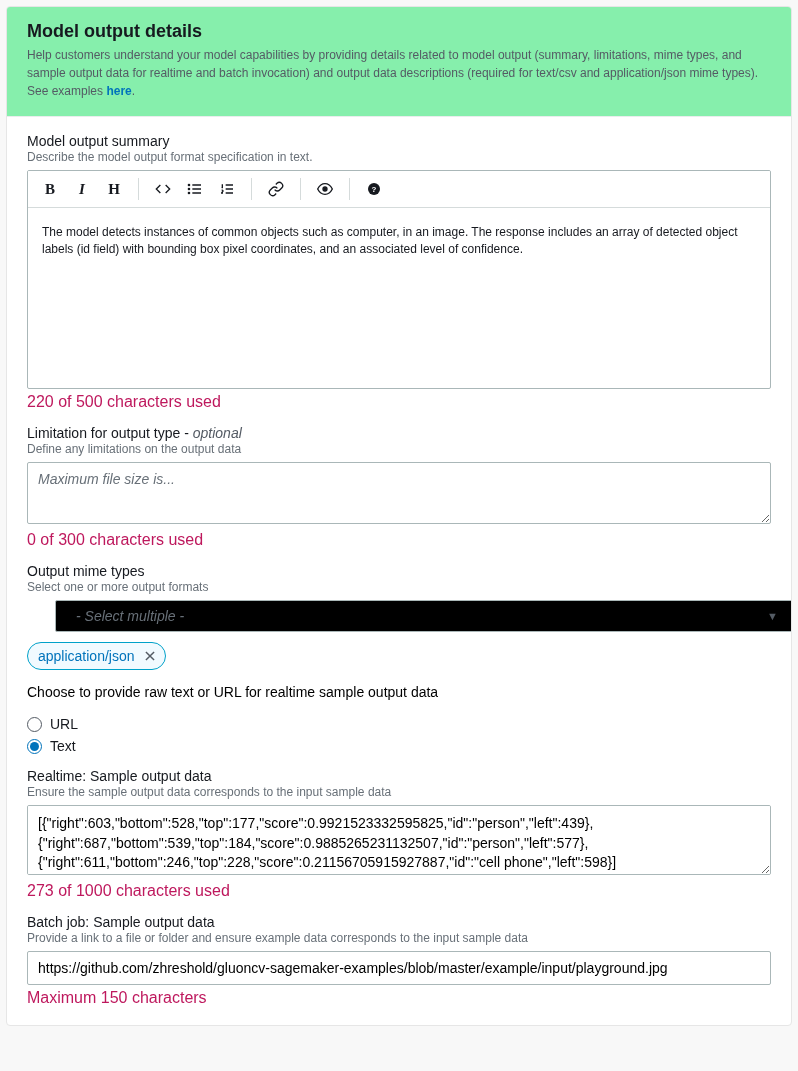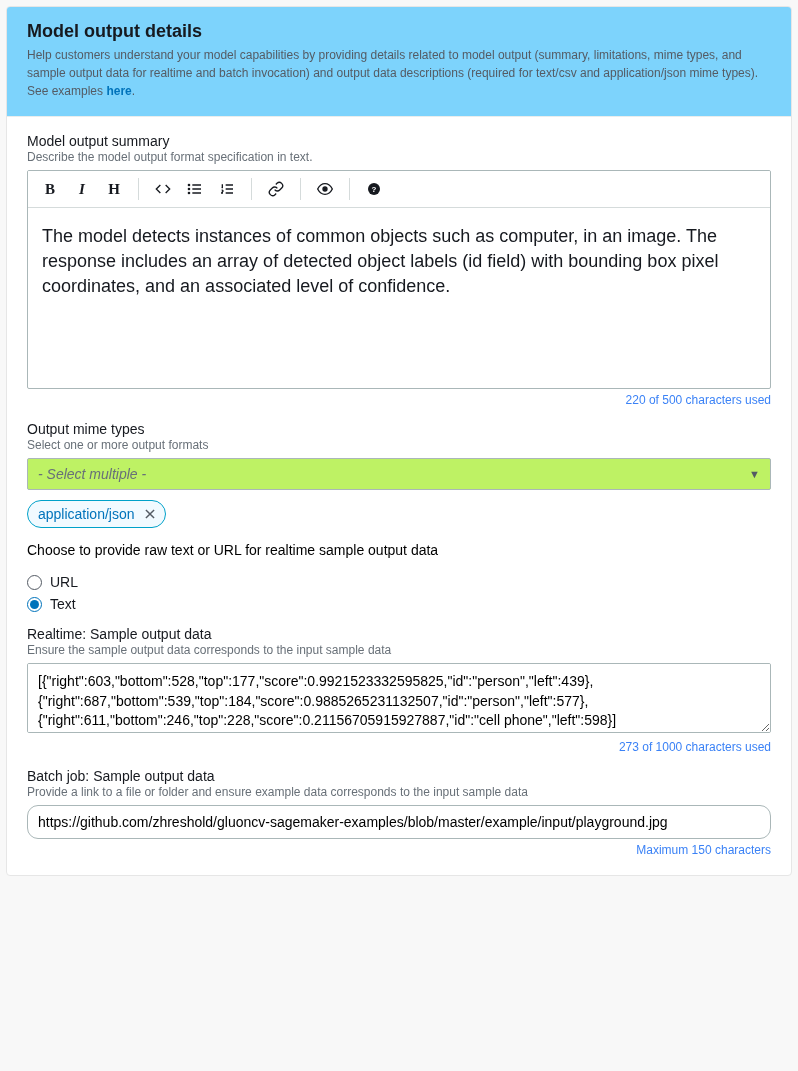--- a/index.html
+++ b/index.html
@@ -13,21 +13,21 @@
   .panel {
     width: 786px;
     background: #fff;
     border: 1px solid #e6e6e6;
     border-radius: 4px;
     overflow: hidden;
   }
   .panel-header {
     padding: 14px 20px 16px 20px;
     border-bottom: 1px solid #eaeded;
-    background: #7dd3fc;
+    background: #86efac;
   }
   .panel-header h2 {
     font-size: 18px;
     font-weight: 700;
     color: #16191f;
     margin-bottom: 4px;
   }
   .panel-header p {
     font-size: 12px;
     color: #545b64;
@@ -76,62 +76,62 @@
     font-family: Georgia, serif; font-weight: 700;
   }
   .tb-btn.italic { font-style: italic; font-weight: 600; }
   .tb-btn svg { width: 16px; height: 16px; }
   .tb-sep {
     width: 1px; height: 22px; background: #d5dbdb; margin: 0 4px;
   }
   .editor-content {
     padding: 16px 14px;
     min-height: 180px;
-    font-size: 18px;
+    font-size: 12px;
     line-height: 1.4;
     color: #16191f;
   }
   .char-count {
-    font-size: 12px;
-    color: #3b82f6;
+    font-size: 16px;
+    color: #be185d;
     margin-top: 4px;
-    text-align: right;
   }
   textarea.txt {
     width: 100%;
     border: 1px solid #aab7b8;
     border-radius: 2px;
     padding: 8px 10px;
     font-family: inherit;
     font-size: 14px;
     resize: vertical;
     min-height: 62px;
   }
   textarea.txt::placeholder { color: #687078; font-style: italic; }
   textarea.realtime { min-height: 70px; line-height: 1.4; font-style: normal; }
   input.txt {
     width: 100%;
     border: 1px solid #aab7b8;
-    border-radius: 11px;
+    border-radius: 2px;
     padding: 6px 10px;
     font-family: inherit;
     font-size: 14px;
     height: 34px;
   }
   .select-multi {
     width: 100%;
     border: 1px solid #aab7b8;
     border-radius: 2px;
     height: 32px;
     display: flex;
     align-items: center;
     justify-content: space-between;
-    padding: 0 10px;
+    padding: 0 20px;
     cursor: pointer;
-    background: #bef264;
+    background: #000000;
+    margin-left: 28px;
   }
   .select-multi .placeholder {
     color: #687078;
     font-style: italic;
   }
   .select-multi .caret {
     font-size: 11px;
     color: #545b64;
   }
   .tag-row { margin-top: 10px; }
@@ -243,20 +243,28 @@
                 <circle cx="12" cy="12" r="9" fill="#16191f"></circle>
                 <text x="12" y="16" text-anchor="middle" font-size="12" font-family="Arial" fill="#fff" font-weight="bold">?</text>
               </svg>
           </span>
         </div>
         <div class="editor-content" contenteditable="true" style="">The model detects instances of common objects such as computer, in an image. The response includes an array of detected object labels (id field) with bounding box pixel coordinates, and an associated level of confidence.</div>
       </div>
       <div class="char-count">220 of 500 characters used</div>
     </div>
 
+    <div class="field">
+      <div class="field-label">
+        <span>Limitation for output type - </span><span class="optional">optional</span>
+      </div>
+      <div class="field-hint">Define any limitations on the output data</div>
+      <textarea class="txt" placeholder="Maximum file size is..." style=""></textarea>
+      <div class="char-count">0 of 300 characters used</div>
+    </div>
 
     <div class="field">
       <div class="field-label">Output mime types</div>
       <div class="field-hint">Select one or more output formats</div>
       <div class="select-multi">
         <span class="placeholder">- Select multiple -</span>
         <span class="caret">▼</span>
       </div>
       <div class="tag-row">
         <span class="tag">

